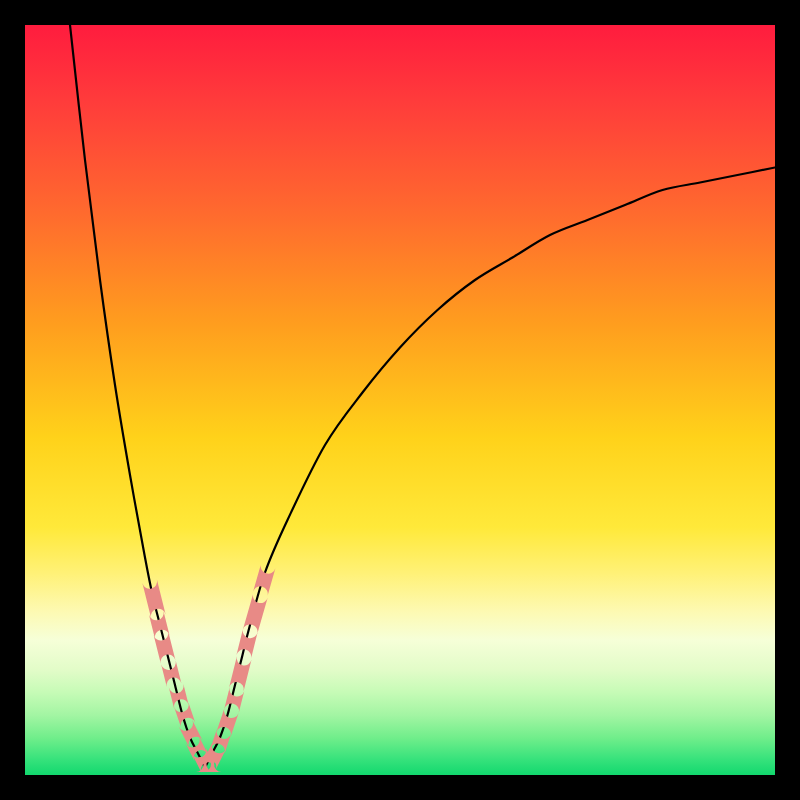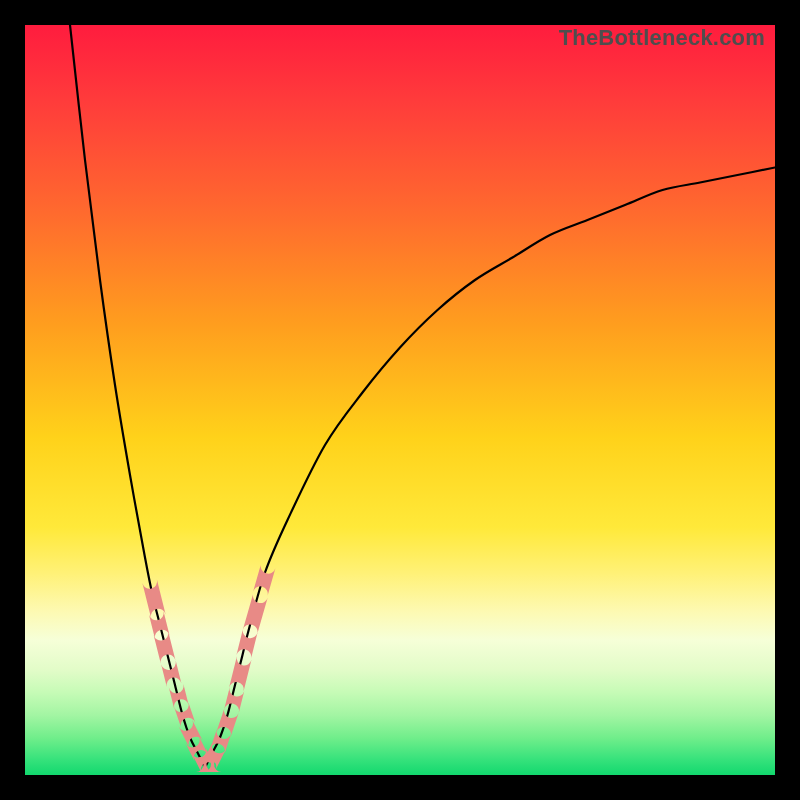--- a/index.html
+++ b/index.html
@@ -60,21 +60,20 @@
   .bead {
     fill: #e88a86;
     stroke: none;
   }
 </style>
 </head>
 <body>
 
 <div class="frame">
   <div class="plot-area">
-    <div class="attribution">TheBottleneck.com</div>
     <svg class="chart" viewBox="0 0 750 750" preserveAspectRatio="none">
       <path class="curve" id="curve-left" d="M 45,0 C 47.5,22.5 55,92.5 60,135 C 65,177.5 70,217.5 75,255 C 80,292.5 85,327.5 90,360 C 95,392.5 100.00000000000001,421.25 105.00000000000001,450 C 110.00000000000001,478.75 116.25,512.5 120,532.5 C 123.75,552.5 125.00000000000001,558.75 127.50000000000001,570 C 130,581.25 132.5,590 135,600 C 137.5,610 140,620 142.5,630 C 145,640 147.5,650 150,660 C 152.5,670 155,681.25 157.5,690 C 160,698.75 162.5,706.25 165,712.5 C 167.5,718.75 170,722.5 172.5,727.5 C 175,732.5 178.75,740 180,742.5"></path>
       <path class="curve" id="curve-right" d="M 180,742.5 C 181.25,740 185,732.5 187.5,727.5 C 190,722.5 192.5,718.75 195,712.5 C 197.5,706.25 200,698.75 202.5,690 C 205,681.25 207.50000000000003,670 210.00000000000003,660 C 212.50000000000003,650 214.99999999999997,640 217.49999999999997,630 C 219.99999999999997,620 221.25,613.75 225,600 C 228.75,586.25 233.75,565 240,547.5 C 246.25,530 252.5,516.25 262.5,495 C 272.5,473.75 287.5,441.25 300,420 C 312.5,398.75 325,383.75 337.5,367.5 C 350,351.25 362.5,336.25000000000006 375,322.50000000000006 C 387.5,308.75000000000006 400.00000000000006,296.25 412.50000000000006,285 C 425.00000000000006,273.75 437.5,263.75 450,255 C 462.5,246.25 475,240 487.5,232.5 C 500,225 512.5,216.25 525,210 C 537.5,203.75 550,200 562.5,195 C 575,190 587.5,185 600,180 C 612.5,175 625,168.75 637.5,165 C 650,161.25 662.5,160 675,157.5 C 687.5,155 700,152.5 712.5,150 C 725,147.5 743.75,143.75 750,142.5"></path>
       <g id="beads">
           <path class="bead" d="M 117.35828999825601,558.1064521851565
           L 126.089572499564,593.0315821903885
           A 7.5 7.5 0 0 1 140.64171000174397,589.3935478148435
           L 131.910427500436,554.4684178096115
           A 7.5 7.5 0 0 1 117.35828999825601,558.1064521851565 Z"></path>
           <path class="bead" d="M 123.9179823734522,589.5952216859413

